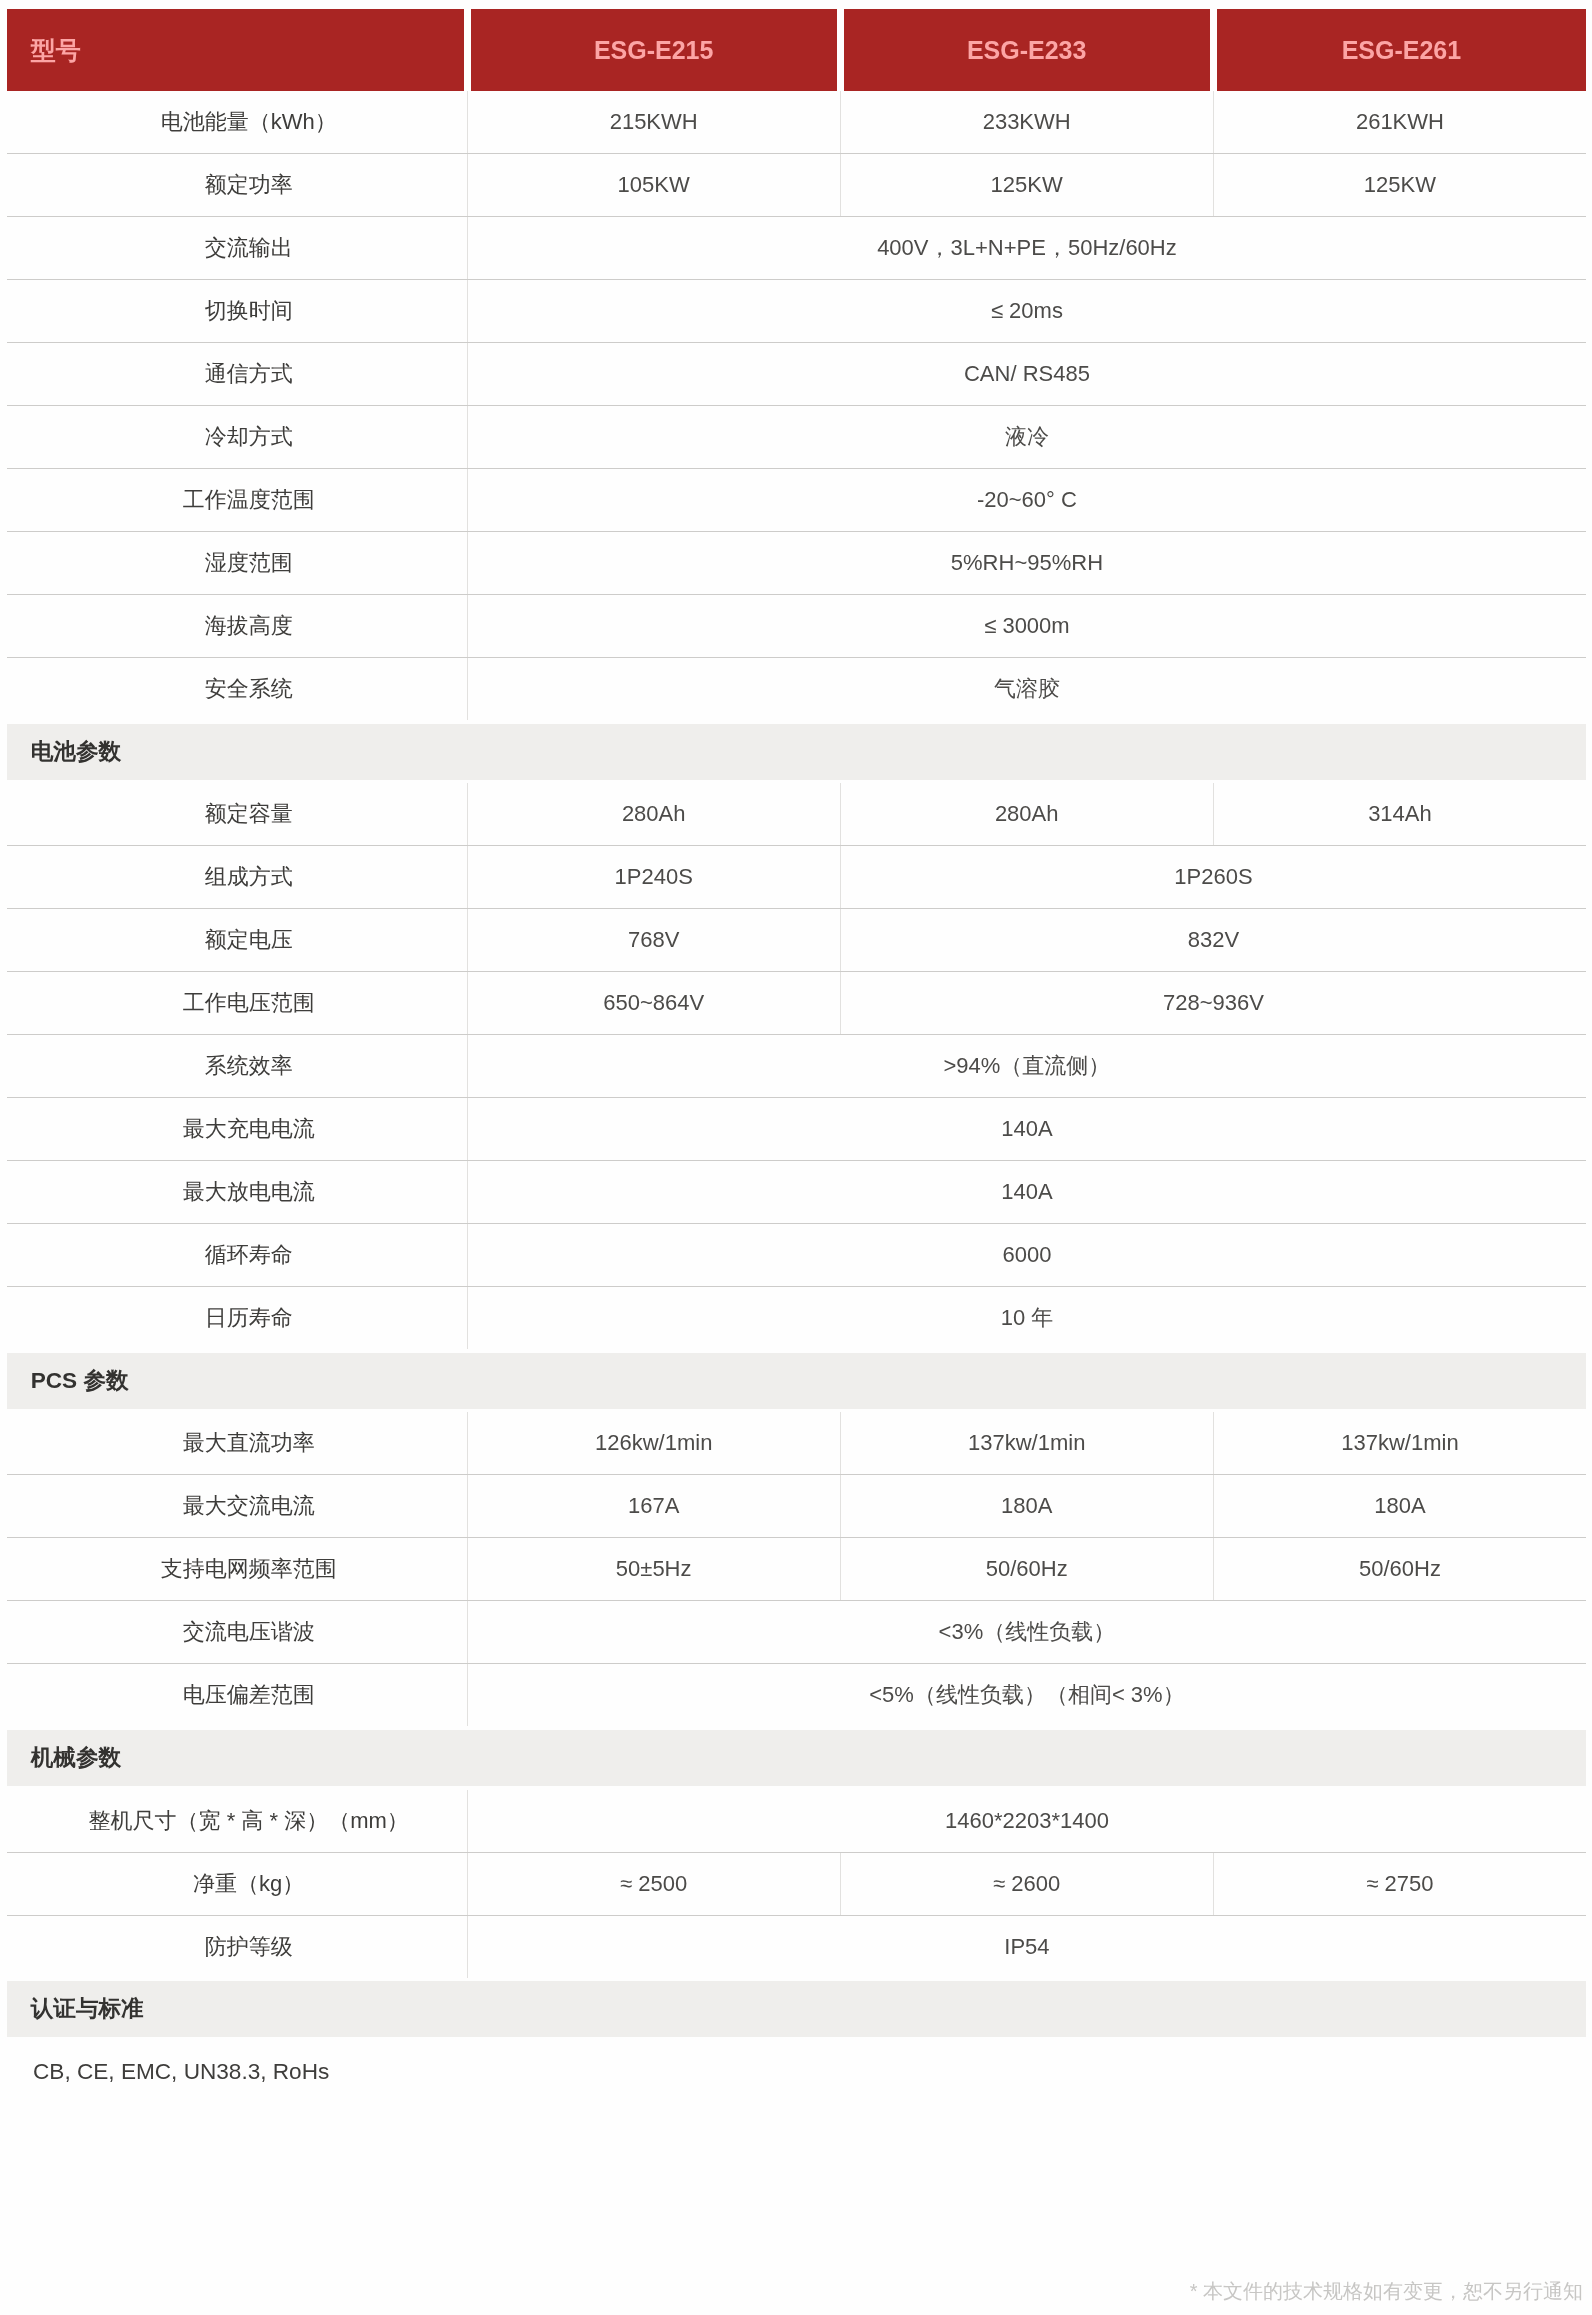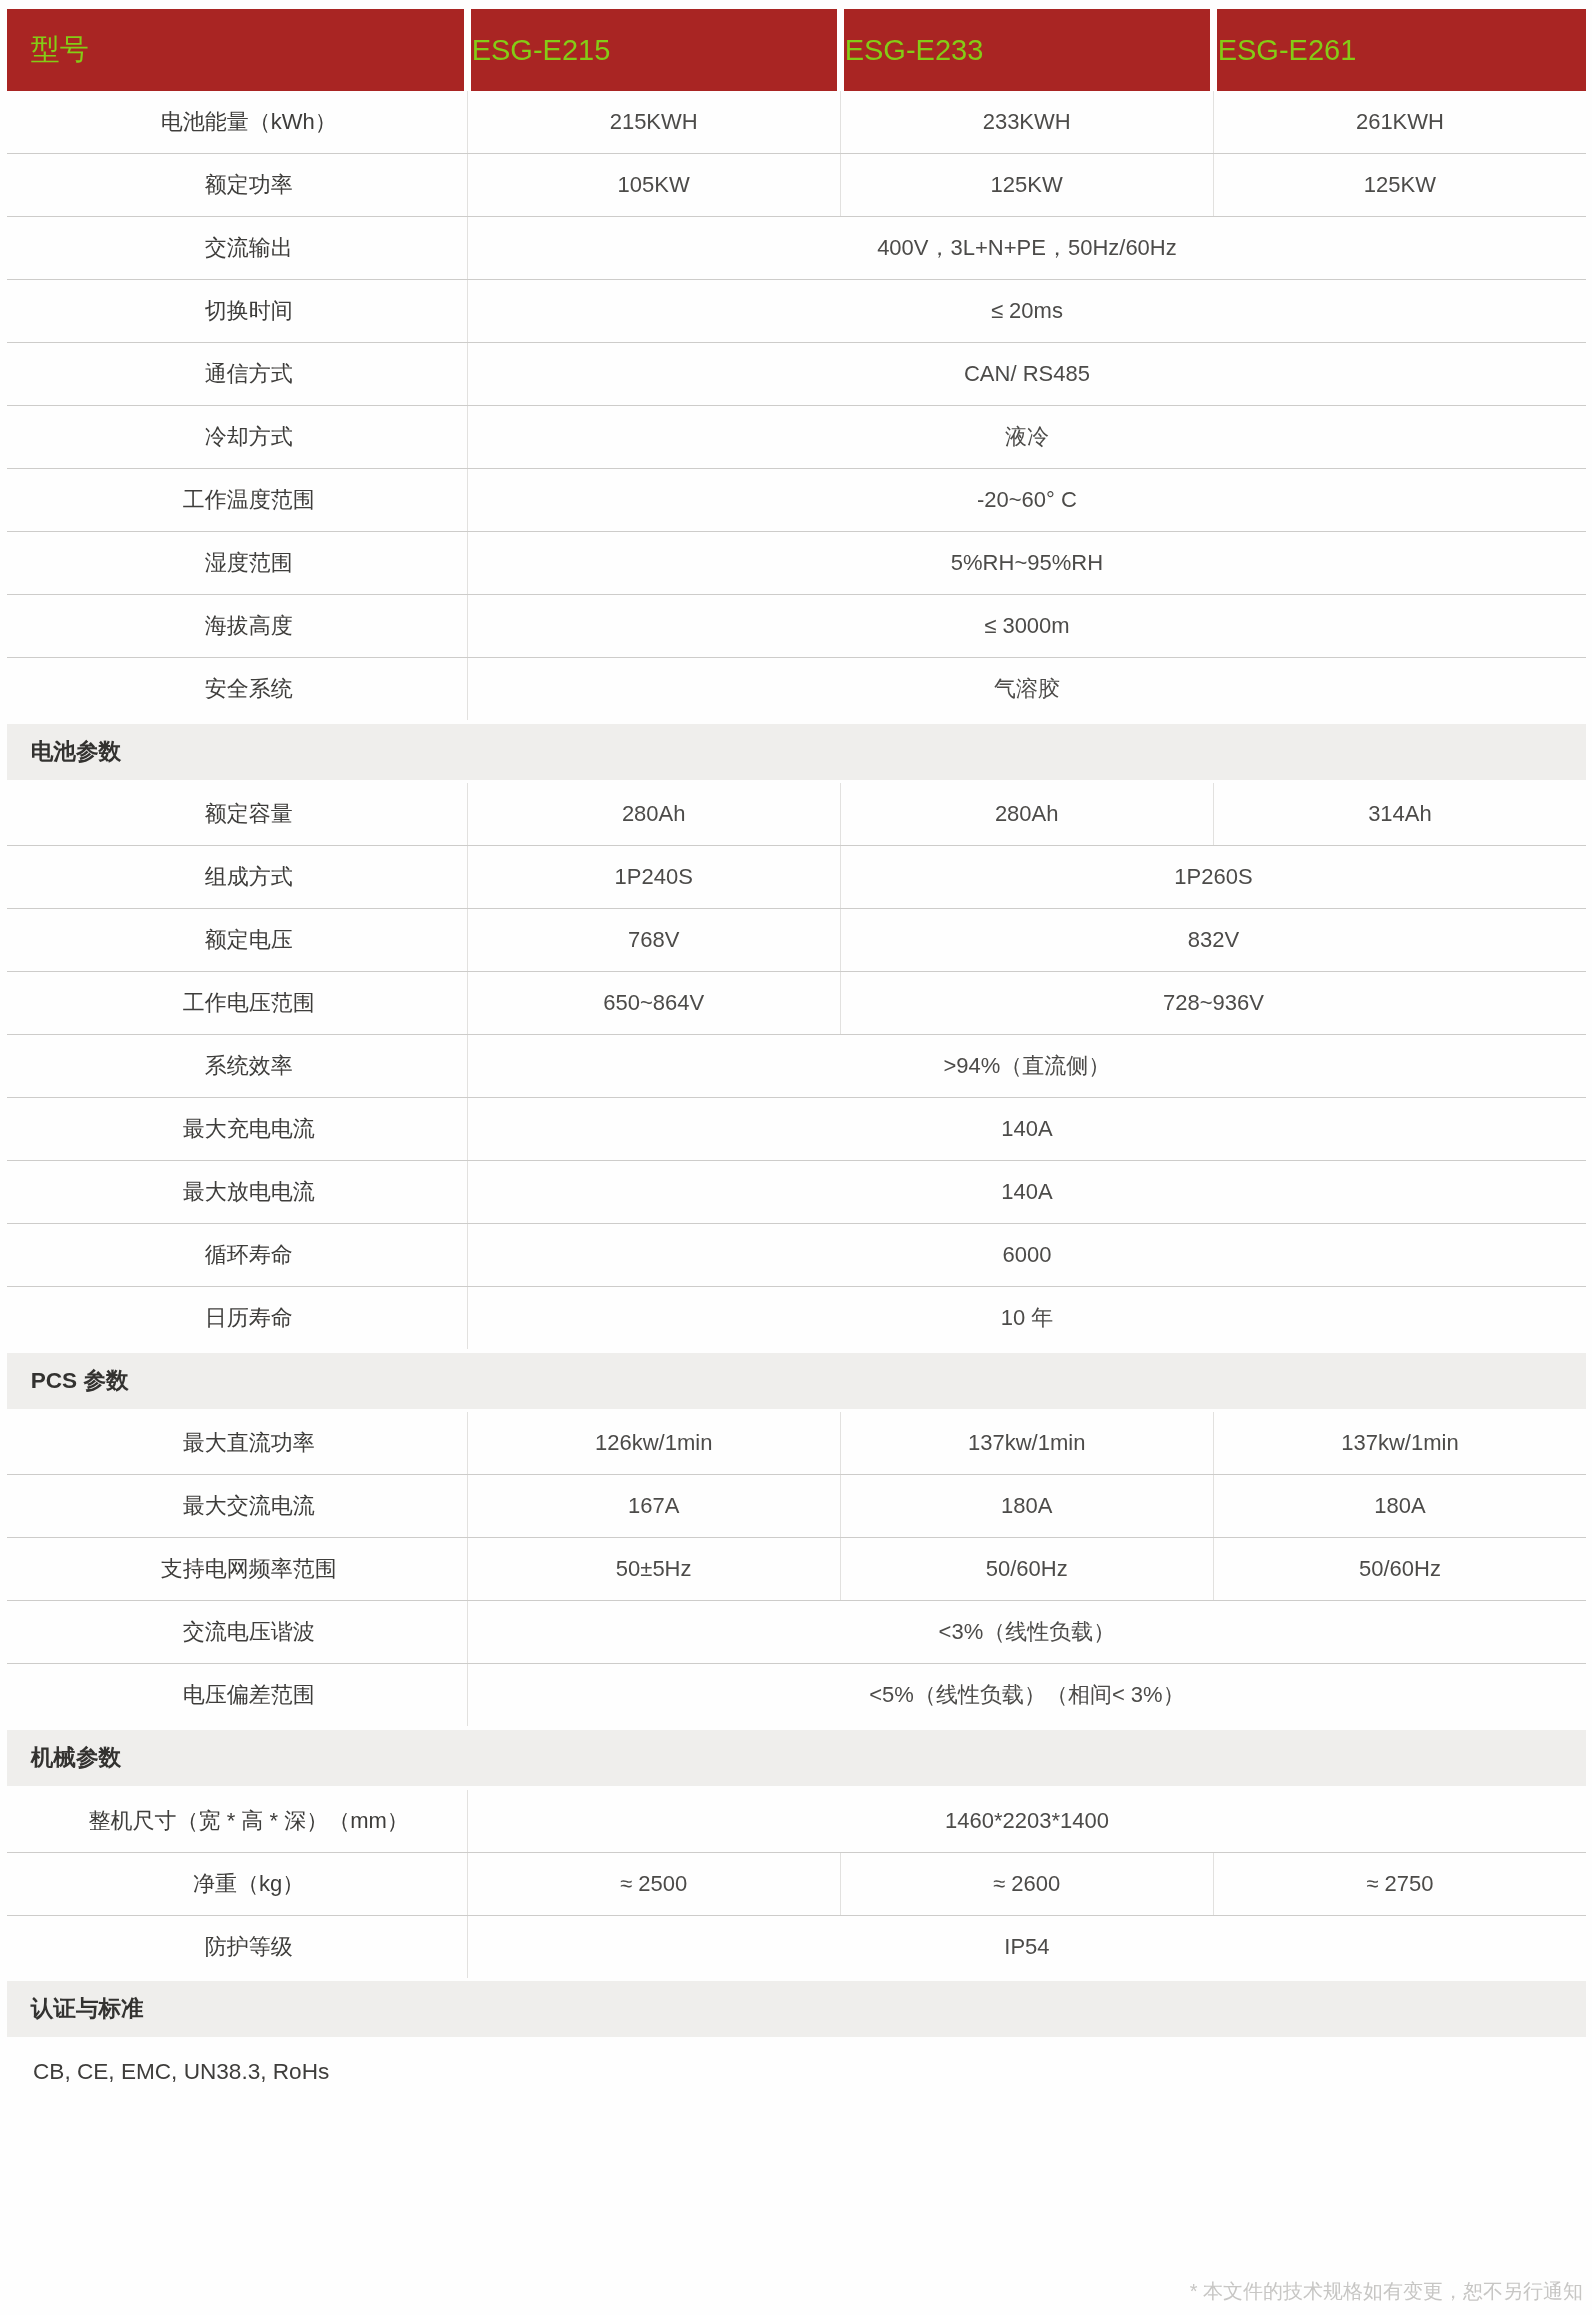--- a/index.html
+++ b/index.html
@@ -15,27 +15,27 @@
     border-collapse: collapse;
     table-layout: fixed;
     width: 1578px;
     margin: 9px 7.2px 0 7.2px;
   }
   col.c-label { width: 460px; }
   col.c-val   { width: 373px; }
   thead th {
     height: 80px;
     background: var(--header-red, #a92523);
-    color: #84cc16;
-    font-size: 29px;
-    font-weight: normal;
+    color: #fca5a5;
+    font-size: 25px;
+    font-weight: bold;
     vertical-align: middle;
   }
   th.label-h { text-align: left; padding-left: 23.5px; }
-  th.model-h { text-align: left; border-left: 7.2px solid #ffffff; }
+  th.model-h { text-align: center; border-left: 7.2px solid #ffffff; }
   tbody td {
     height: 62px;
     font-size: 22px;
     color: #4c4b49;
     vertical-align: middle;
     padding: 0;
   }
   tr.data-row td { border-bottom: 1.8px solid #cdccca; }
   tr.data-row.no-bottom td { border-bottom: none; }
   td.label-cell {

